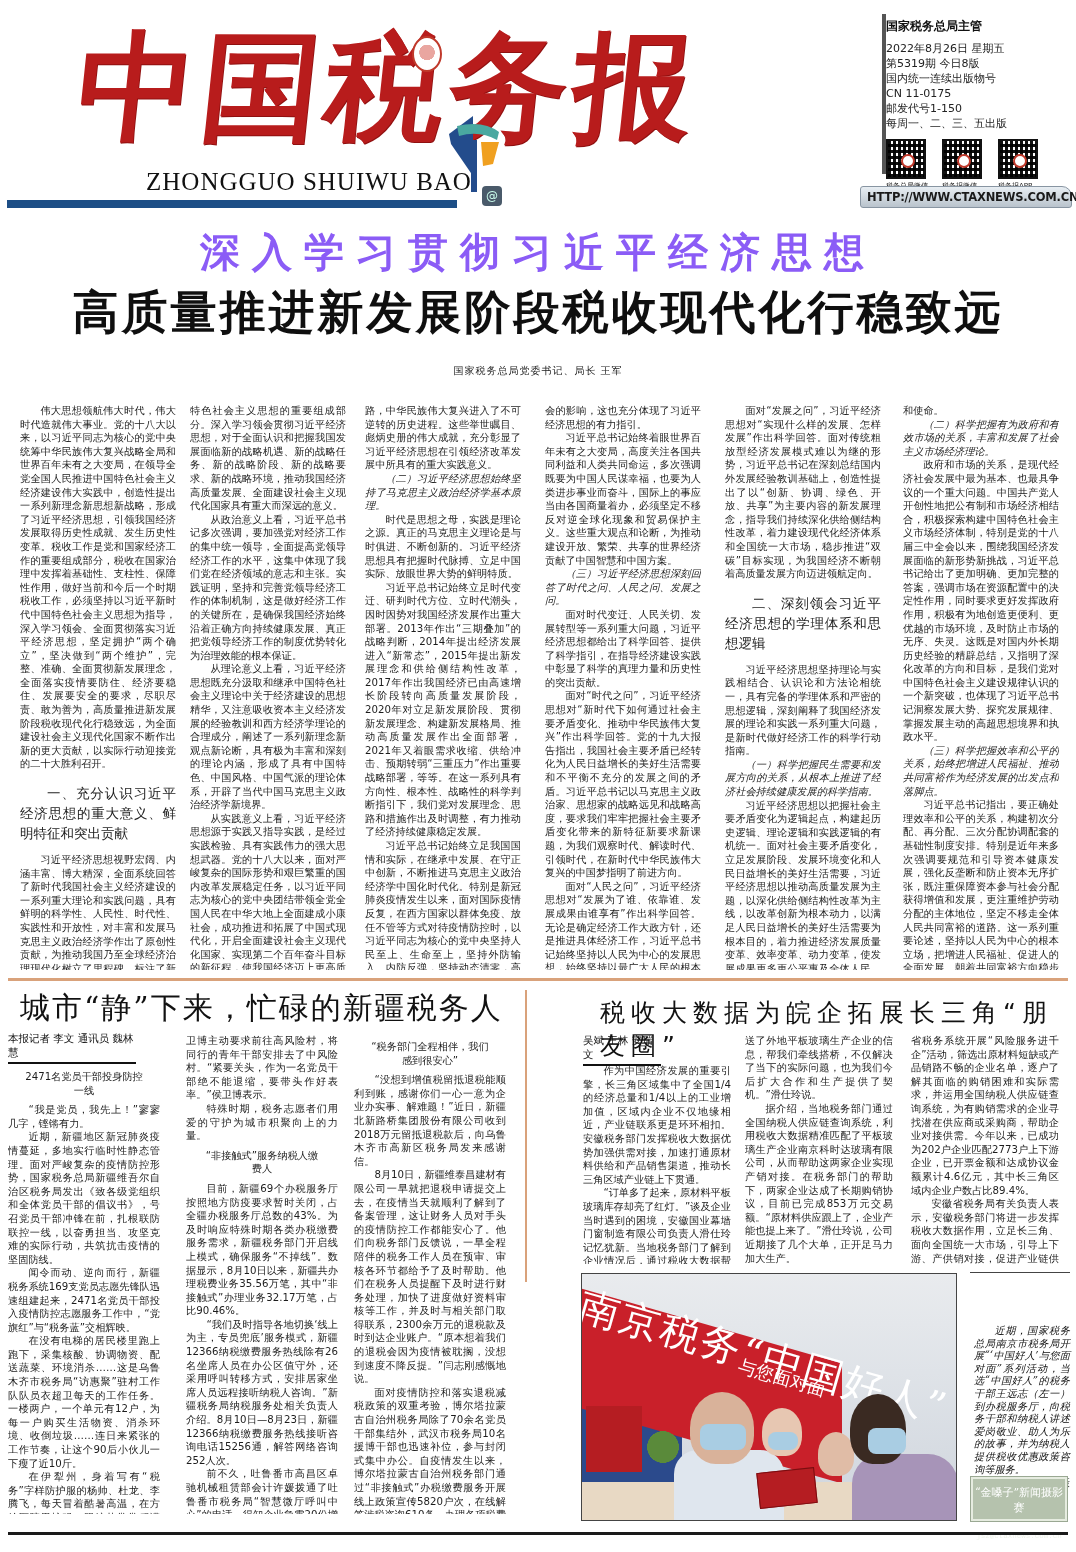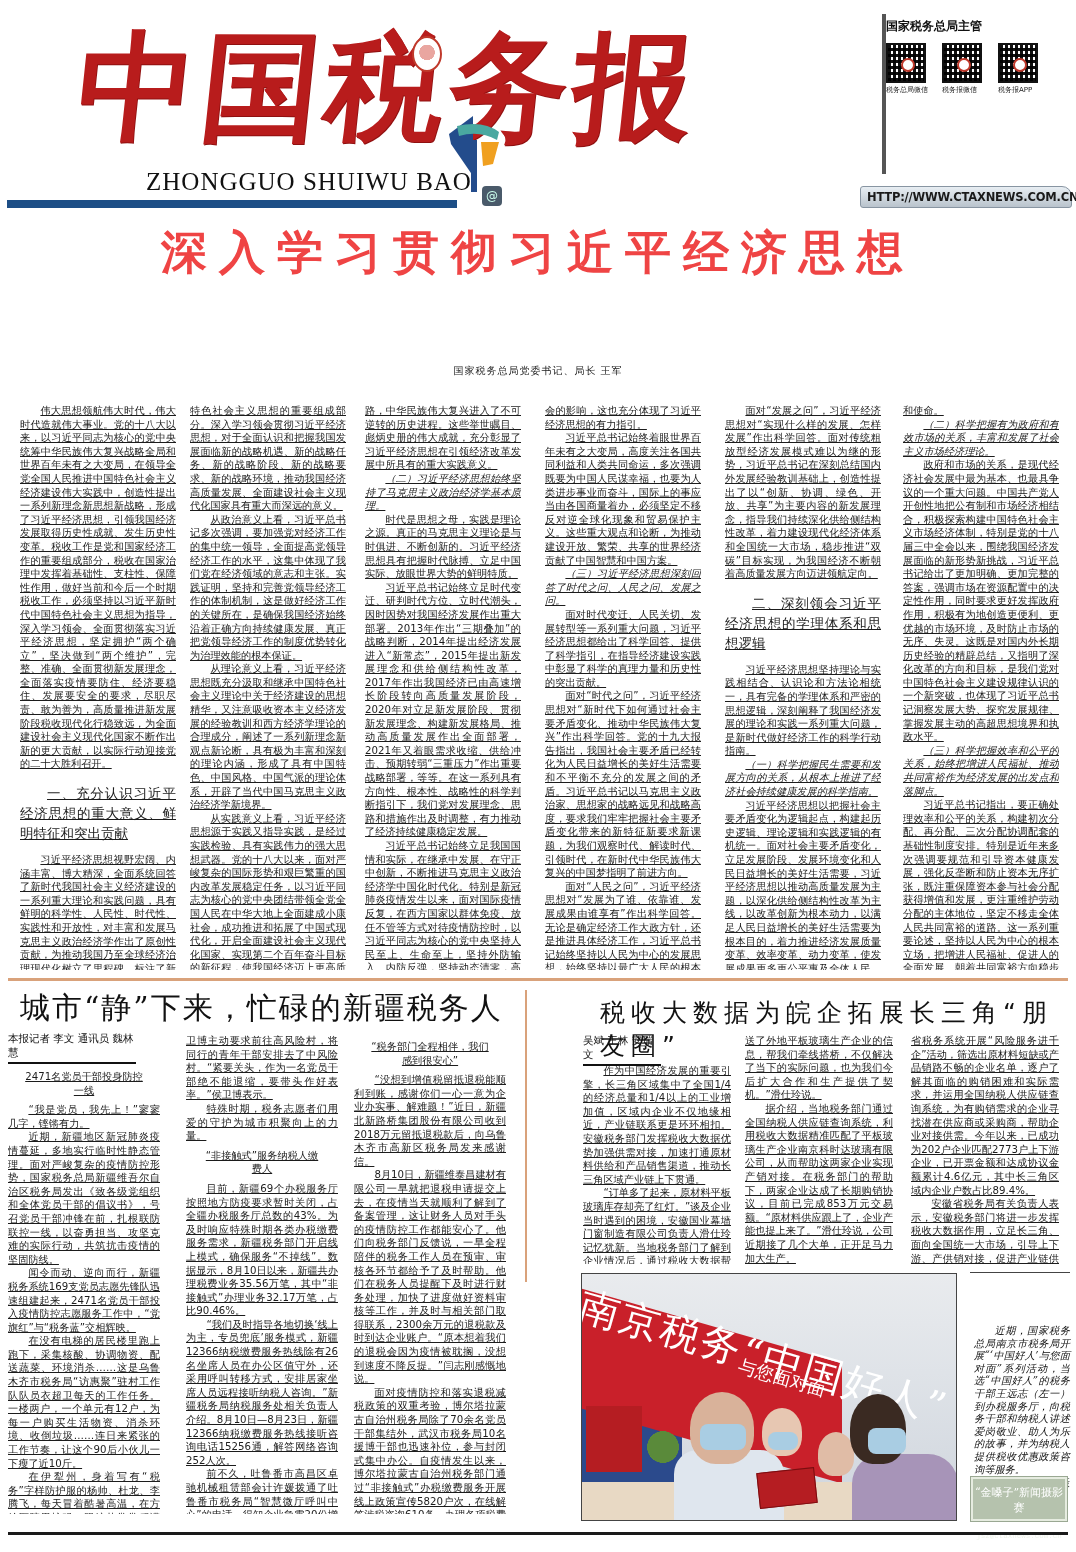--- a/index.html
+++ b/index.html
@@ -25,26 +25,26 @@
       repeating-linear-gradient(90deg, #111 0 3px, #fff 3px 5px),
       repeating-linear-gradient(0deg, #111 0 3px, #fff 3px 6px);
       background-blend-mode: multiply; position: relative; border: 2px solid #111; }
   .qr .code::after { content: ""; position: absolute; left: 13px; top: 13px; width: 10px; height: 10px; background: #fff; border-radius: 50%; border: 2px solid #c0392b; }
   .qr .cap { font-family: "DejaVu Sans", sans-serif; font-size: 7px; color: #222; margin-top: 2px; white-space: nowrap; }
 
   .url-bar { position: absolute; left: 860px; top: 186px; width: 212px; height: 22px; background: linear-gradient(#e8eef3, #b9c3cc); border: 1px solid #8895a2; border-radius: 3px 10px 3px 3px; font-family: "DejaVu Sans", sans-serif; font-size: 11.5px; color: #1a1a1a; line-height: 20px; padding-left: 6px; font-weight: bold; letter-spacing: -0.2px; }
 
   
   .headline { position: absolute; left: 0; top: 222px; width: 1076px; text-align: center; }
-  .headline .l1 { font-family: "DejaVu Sans", sans-serif; font-weight: bold; font-size: 46px; letter-spacing: 12px; line-height: 60px; color: #ef4444; }
+  .headline .l1 { font-family: "DejaVu Sans", sans-serif; font-weight: bold; font-size: 40px; letter-spacing: 12px; line-height: 60px; color: #8b5cf6; }
   .headline .l2 { font-family: "DejaVu Sans", sans-serif; font-weight: bold; font-size: 46px; letter-spacing: 3px; line-height: 60px; color: #0f0f0f; }
   .byline-main { position: absolute; left: 0; top: 364px; width: 1076px; text-align: center; font-family: "DejaVu Sans", sans-serif; font-size: 10px; letter-spacing: 1px; color: #222; }
 
   
-  .col { position: absolute; font-family: "DejaVu Sans", sans-serif; font-size: 10.2px; line-height: 13.6px; color: #1c1c1c; text-align: justify; overflow: hidden; text-decoration: underline; }
+  .col { position: absolute; font-family: "DejaVu Sans", sans-serif; font-size: 10.2px; line-height: 13.6px; color: #1c1c1c; text-align: justify; overflow: hidden; }
   .col p { text-indent: 2em; }
   .col .sub { font-family: "DejaVu Serif", serif; font-style: italic; text-indent: 2em; }
   .col .sec { font-family: "DejaVu Sans", sans-serif; font-size: 13.5px; line-height: 20px; text-indent: 2em; margin: 12px 0 10px; }
   .col .mid { text-align: center; margin: 6px 16px; text-indent: 0; }
 
   .divider-h { position: absolute; height: 3px; background: #1a1a1a; }
   .divider-h.orange { background: #d9a27b; }
   .divider-v { position: absolute; width: 2px; background: #d9a27b; }
 
   
@@ -92,20 +92,28 @@
 
   <svg class="ct-logo" viewBox="0 0 60 80">
     <path d="M30 2 L6 20 L8 30 L30 62 Z" fill="#234c8c"></path>
     <path d="M14 12 Q40 6 56 18 L54 26 Q36 16 16 22 Z" fill="#4aa8a0"></path>
     <path d="M38 28 L56 28 L50 50 L40 52 Z" fill="#f0a020"></path>
     <rect x="28" y="26" width="6" height="52" fill="#234c8c"></rect>
   </svg>
 
   <aside class="info-box">
     <div class="sup">国家税务总局主管</div>
+    <div class="lines">
+      <div class="line">2022年8月26日 星期五</div>
+      <div class="line">第5319期 今日8版</div>
+      <div class="line">国内统一连续出版物号</div>
+      <div class="line">CN 11-0175</div>
+      <div class="line">邮发代号1-150</div>
+      <div class="line">每周一、二、三、五出版</div>
+    </div>
     <div class="qr-row">
       <div class="qr">
         <div class="code"></div>
         <div class="cap">税务总局微信</div>
       </div>
       <div class="qr">
         <div class="code"></div>
         <div class="cap">税务报微信</div>
       </div>
       <div class="qr">
@@ -114,20 +122,21 @@
       </div>
     </div>
   </aside>
 
   <div class="url-bar-icon">@</div>
   <div class="url-bar">HTTP://WWW.CTAXNEWS.COM.CN</div>
 </header>
 
 <div class="headline">
   <div class="l1">深入学习贯彻习近平经济思想</div>
+  <div class="l2">高质量推进新发展阶段税收现代化行稳致远</div>
 </div>
 <div class="byline-main">国家税务总局党委书记、局长 王军</div>
 
 <article>
   <div class="col" style="left:20px; top:404px; width:156px; height:566px;">
     <p>伟大思想领航伟大时代，伟大时代造就伟大事业。党的十八大以来，以习近平同志为核心的党中央统筹中华民族伟大复兴战略全局和世界百年未有之大变局，在领导全党全国人民推进中国特色社会主义经济建设伟大实践中，创造性提出一系列新理念新思想新战略，形成了习近平经济思想，引领我国经济发展取得历史性成就、发生历史性变革。税收工作是党和国家经济工作的重要组成部分，税收在国家治理中发挥着基础性、支柱性、保障性作用，做好当前和今后一个时期税收工作，必须坚持以习近平新时代中国特色社会主义思想为指导，深入学习领会、全面贯彻落实习近平经济思想，坚定拥护“两个确立”，坚决做到“两个维护”，完整、准确、全面贯彻新发展理念，全面落实疫情要防住、经济要稳住、发展要安全的要求，尽职尽责、敢为善为，高质量推进新发展阶段税收现代化行稳致远，为全面建设社会主义现代化国家不断作出新的更大贡献，以实际行动迎接党的二十大胜利召开。</p>
     <div class="sec">一、充分认识习近平经济思想的重大意义、鲜明特征和突出贡献</div>
     <p>习近平经济思想视野宏阔、内涵丰富、博大精深，全面系统回答了新时代我国社会主义经济建设的一系列重大理论和实践问题，具有鲜明的科学性、人民性、时代性、实践性和开放性，对丰富和发展马克思主义政治经济学作出了原创性贡献，为推动我国乃至全球经济治理现代化树立了里程碑、标注了新高度。</p>
 
   </div>

